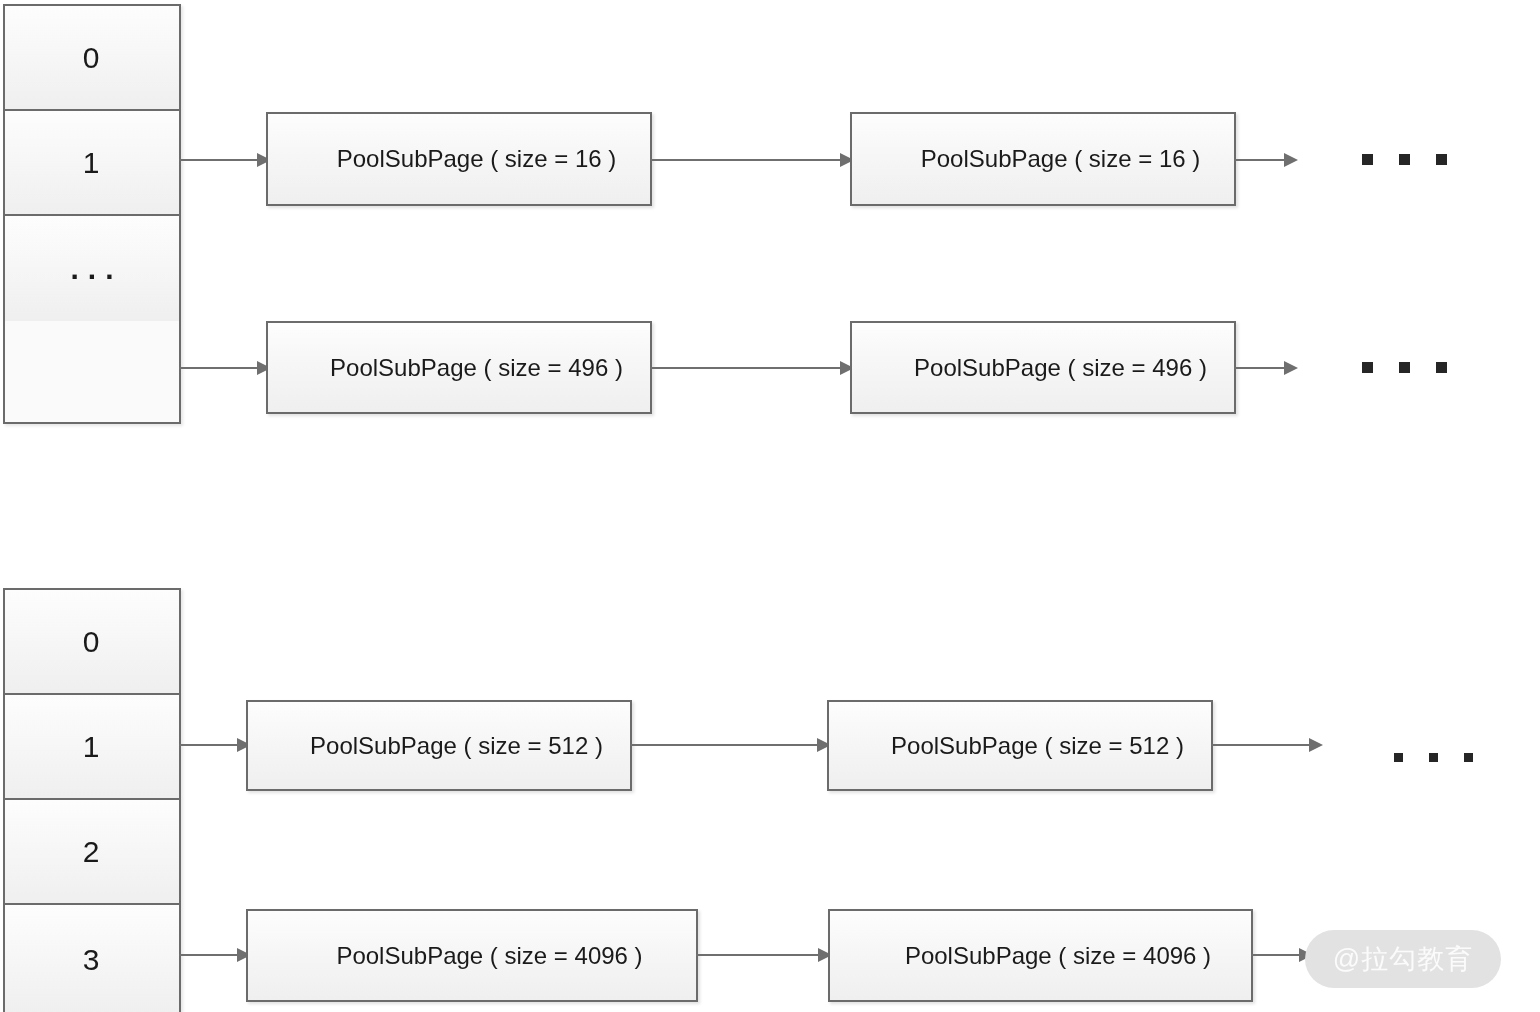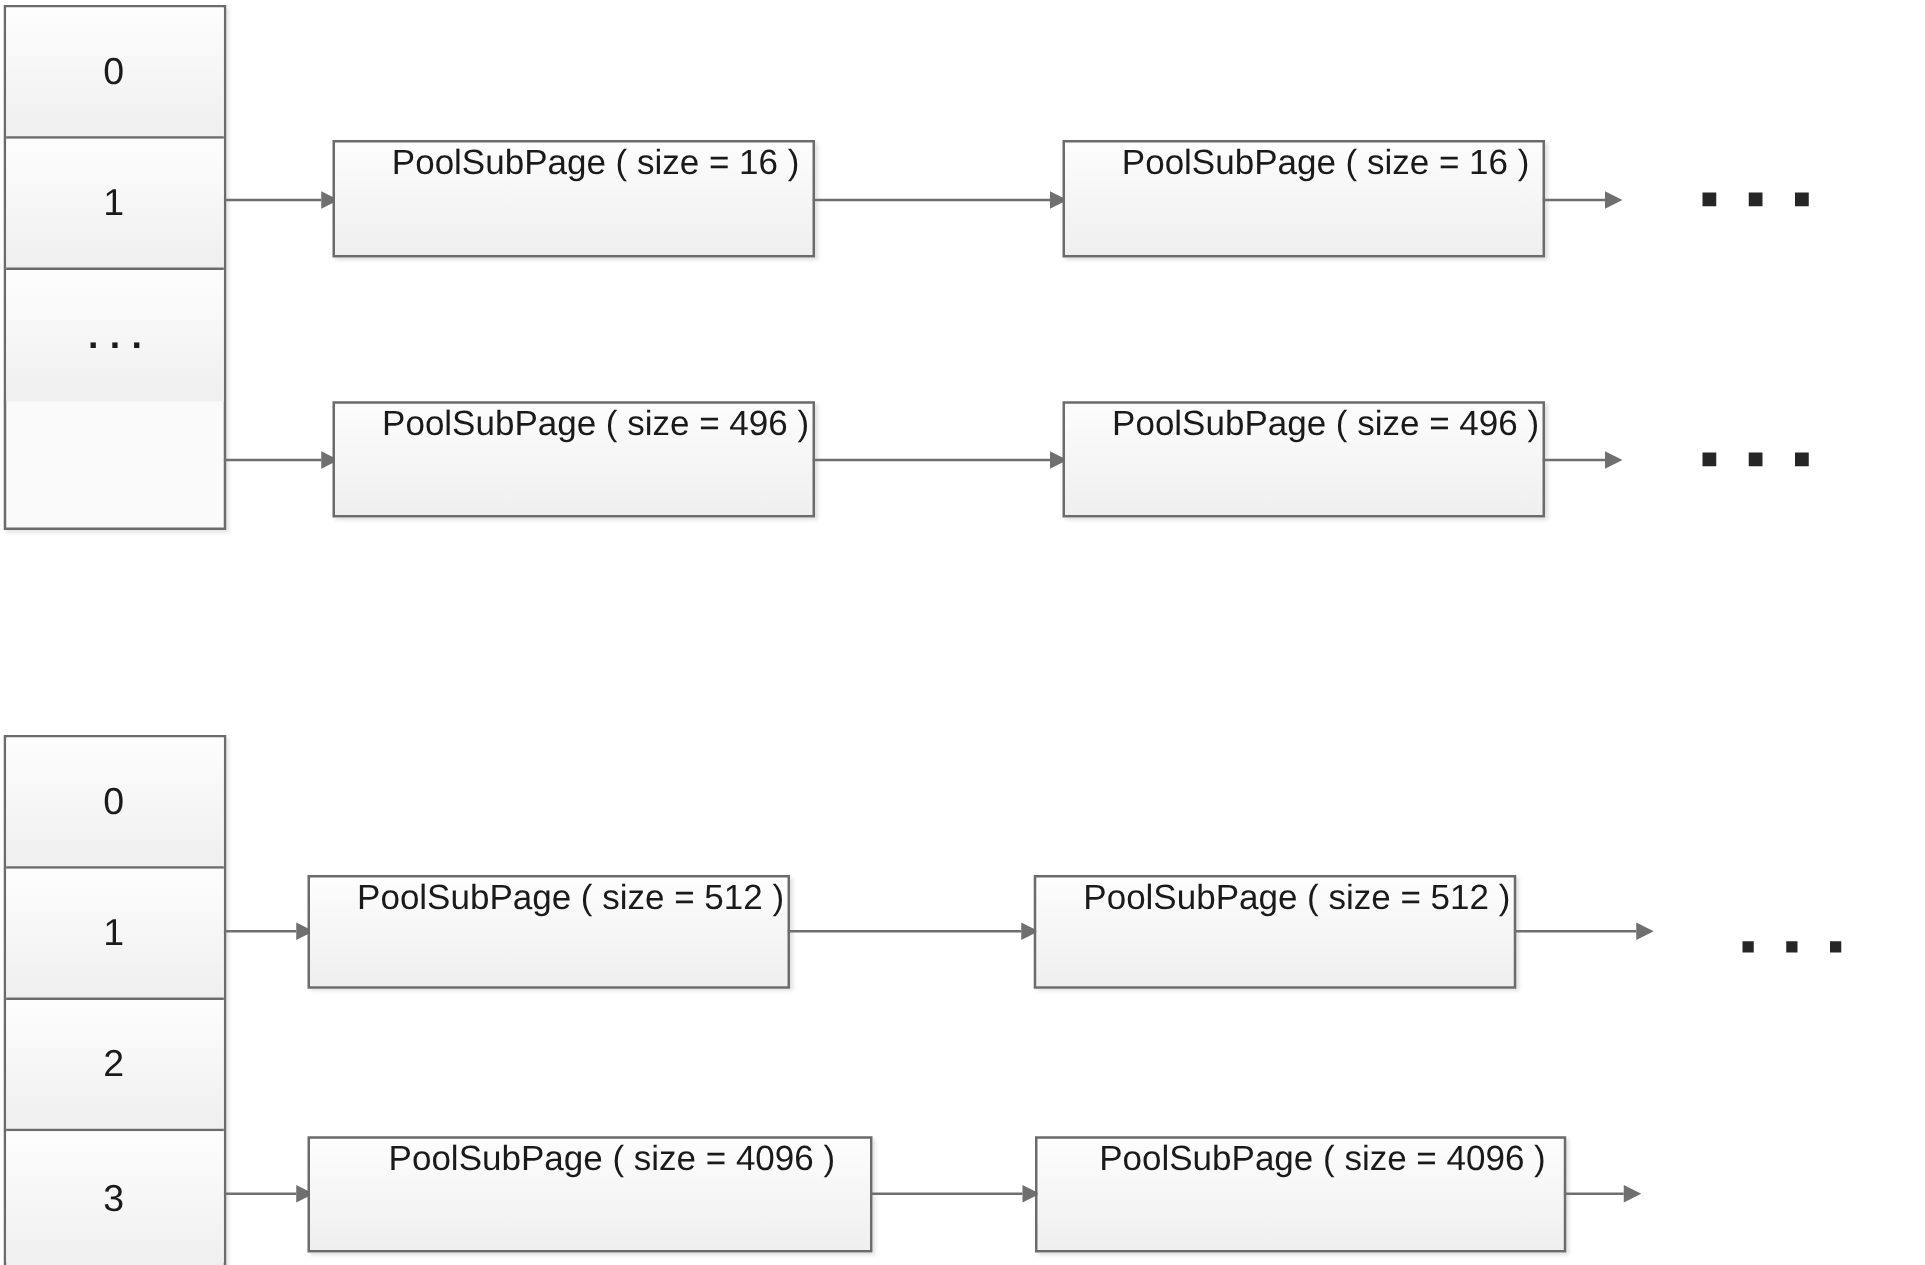--- a/index.html
+++ b/index.html
@@ -48,24 +48,24 @@
   }
 
   
   .node-box {
     position: absolute;
     box-sizing: border-box;
     border: 2px solid #6b6b6b;
     background: linear-gradient(to bottom, #fdfdfd 0%, #f7f7f7 40%, #efefef 100%);
     box-shadow: 2px 2px 3px rgba(0,0,0,0.12);
     display: flex;
-    align-items: flex-start;
+    align-items: center;
     justify-content: center;
     color: #1a1a1a;
-    font-size: 28px;
+    font-size: 24px;
     white-space: nowrap;
     padding-left: 35px;
   }
 
   
   .conn {
     position: absolute;
     pointer-events: none;
   }
   .conn line, .conn path {
@@ -228,14 +228,17 @@
 
   <div class="node-box" style="left:828px; top:909px; width:425px; height:93px;">
     <span>PoolSubPage ( size = 4096 )</span>
   </div>
 
   <svg class="conn" style="left:1251px; top:943px; width:62px; height:24px;" viewBox="0 0 62 24">
     <line x1="0" y1="12" x2="48" y2="12"></line>
     <path class="head" d="M48 5 L62 12 L48 19 Z"></path>
   </svg>
 
+  <div class="watermark" style="left:1305px; top:930px; width:196px; height:58px;">
+    <span>@拉勾教育</span>
+  </div>
 
 </div>
 
 </body></html>

